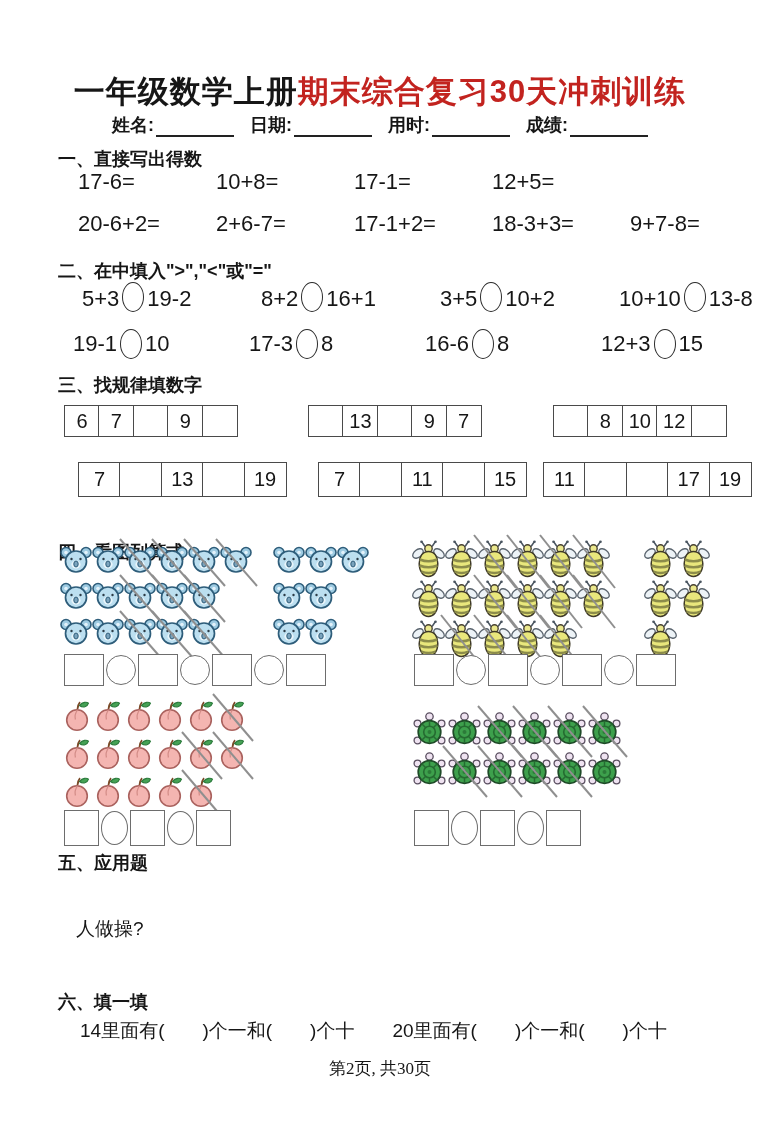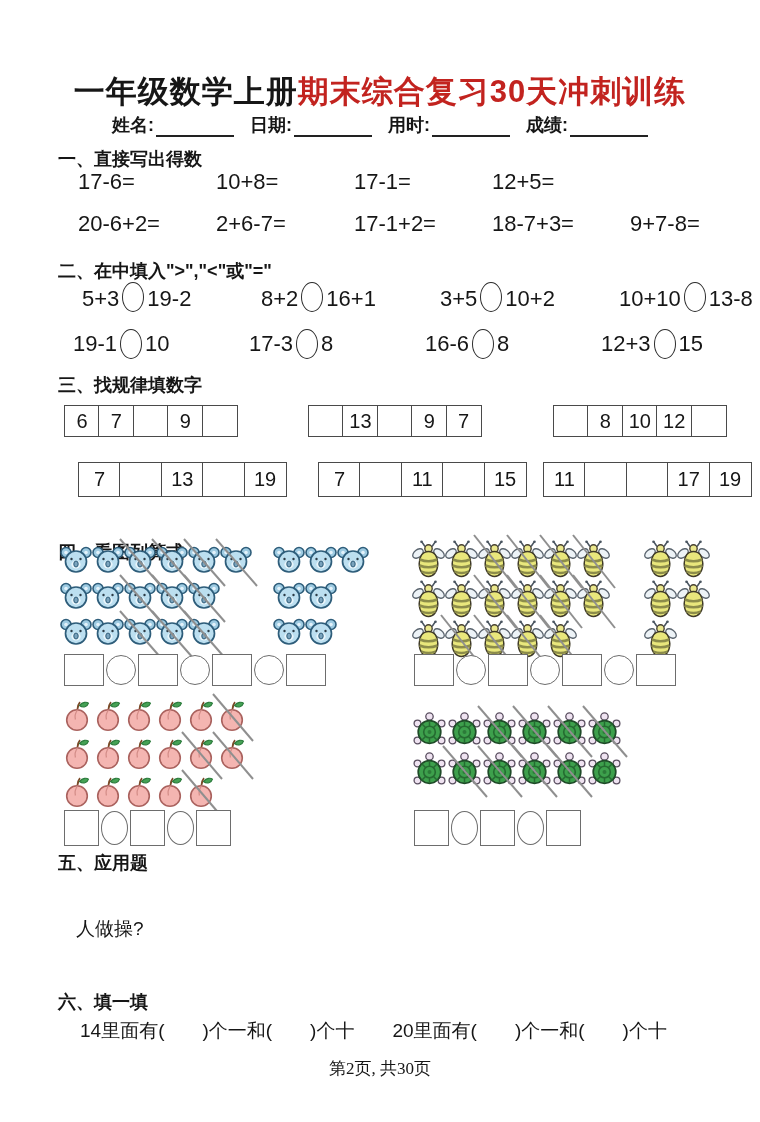--- a/index.html
+++ b/index.html
@@ -66,21 +66,21 @@
   <div class="eq-row" id="s1-row1" style="top:169px">
       <span class="eq">17-6=</span>
       <span class="eq">10+8=</span>
       <span class="eq">17-1=</span>
       <span class="eq">12+5=</span>
     </div>
   <div class="eq-row" id="s1-row2" style="top:211px">
       <span class="eq">20-6+2=</span>
       <span class="eq">2+6-7=</span>
       <span class="eq">17-1+2=</span>
-      <span class="eq">18-7+3=</span>
+      <span class="eq">18-3+3=</span>
       <span class="eq">9+7-8=</span>
     </div>
 
   <div class="sec-heading" style="top:259px">二、在中填入"&gt;","&lt;"或"="</div>
   <div class="cmp-row cmp-row1" id="s2-row1" style="top:282px;left:82px">
       <span class="cmp-item">
         <span>5+3</span>
         <span class="cmp-circle"></span>
         <span>19-2</span>
       </span>

